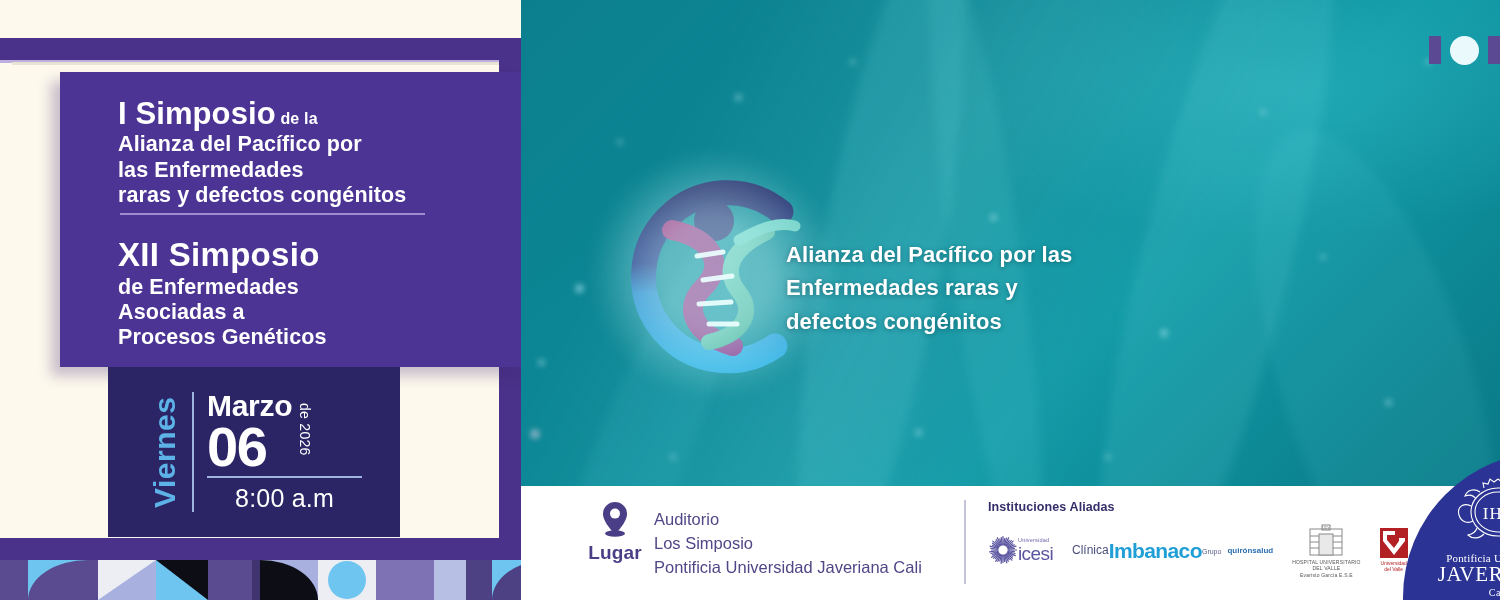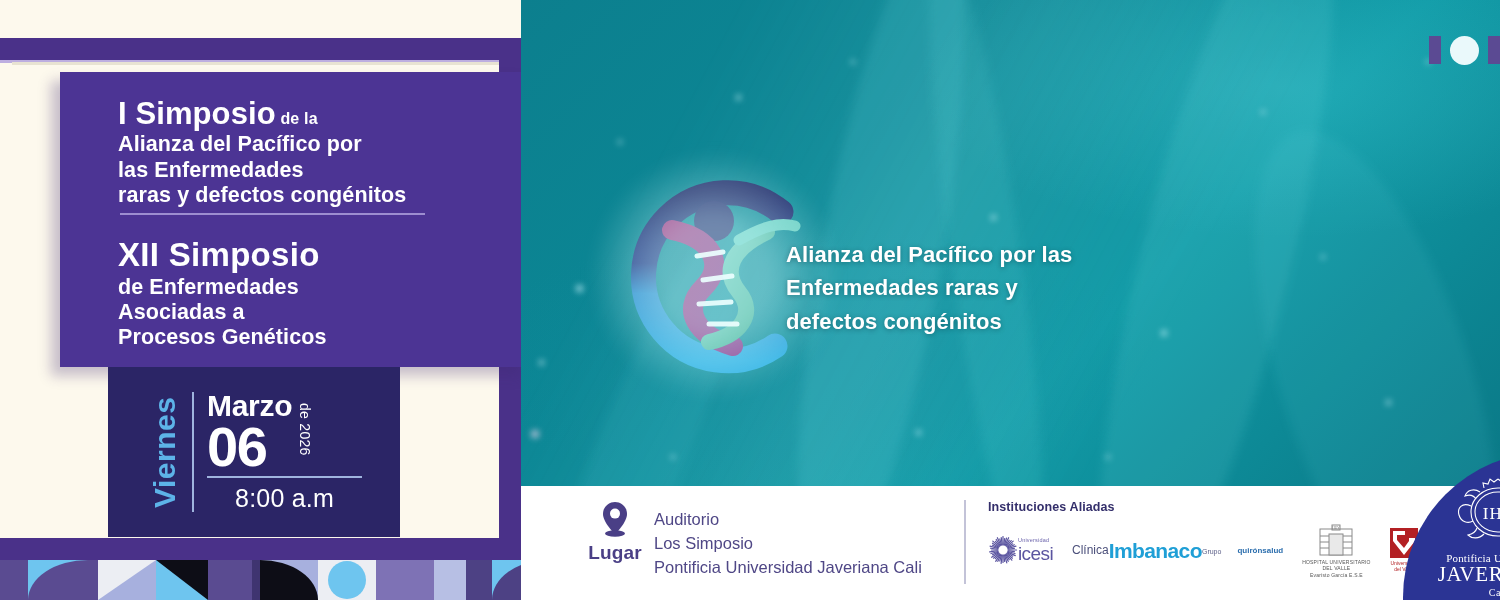--- a/index.html
+++ b/index.html
@@ -156,21 +156,21 @@
   .allies-row { display: flex; align-items: center; gap: 19px; margin-top: 9px; }
 
   .icesi-wrap { display: flex; align-items: center; }
   .icesi-txt { display: flex; flex-direction: column; line-height: 1; }
   .icesi-small { font-size: 5.5px; color: #6b63ab; letter-spacing: .2px; }
   .icesi-big { font-size: 19px; color: #5b55a0; font-weight: 400; letter-spacing: -.6px; }
 
   .imb { display: flex; align-items: center; line-height: 1; }
   .imb-1 { font-size: 12px; color: #4b4f7a; }
   .imb-2 { font-size: 21px; color: #1f9fd6; font-weight: 600; letter-spacing: -.6px; margin-top: 1px; }
-  .imb-3 { font-size: 7px; color: #5b5f88; margin-top: 2px; display: flex; align-items: flex-end; gap: 16px; }
+  .imb-3 { font-size: 7px; color: #5b5f88; margin-top: 2px; display: flex; align-items: flex-end; gap: 6px; }
   .imb-3 b { font-size: 8px; color: #2d6fae; }
 
   .fvl { display: flex; align-items: center; gap: 6px; }
   .fvl-txt { line-height: 1.12; color: #1e6b46; }
   .fvl-1 { font-size: 12.5px; font-weight: 700; letter-spacing: .2px; }
   .fvl-2 { font-size: 12.5px; font-weight: 700; letter-spacing: .2px; }
 
   .huv { display: flex; flex-direction: column; align-items: center; }
   .huv-t { font-size: 5px; color: #555; text-align: center; line-height: 1.25; margin-top: 2px; letter-spacing: .2px; }
 

